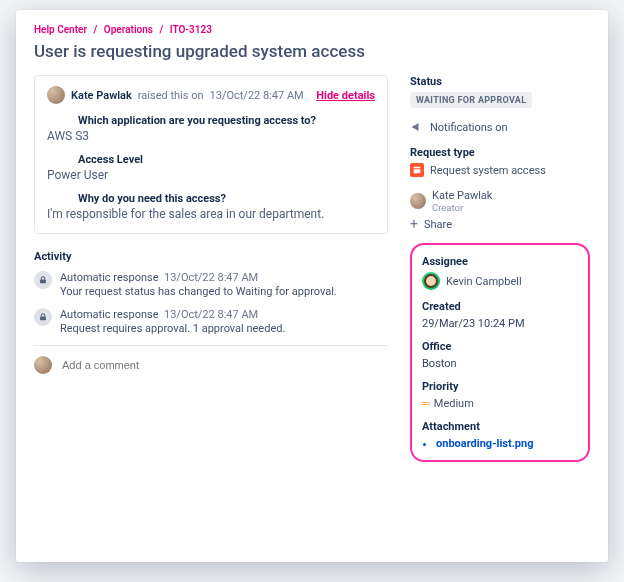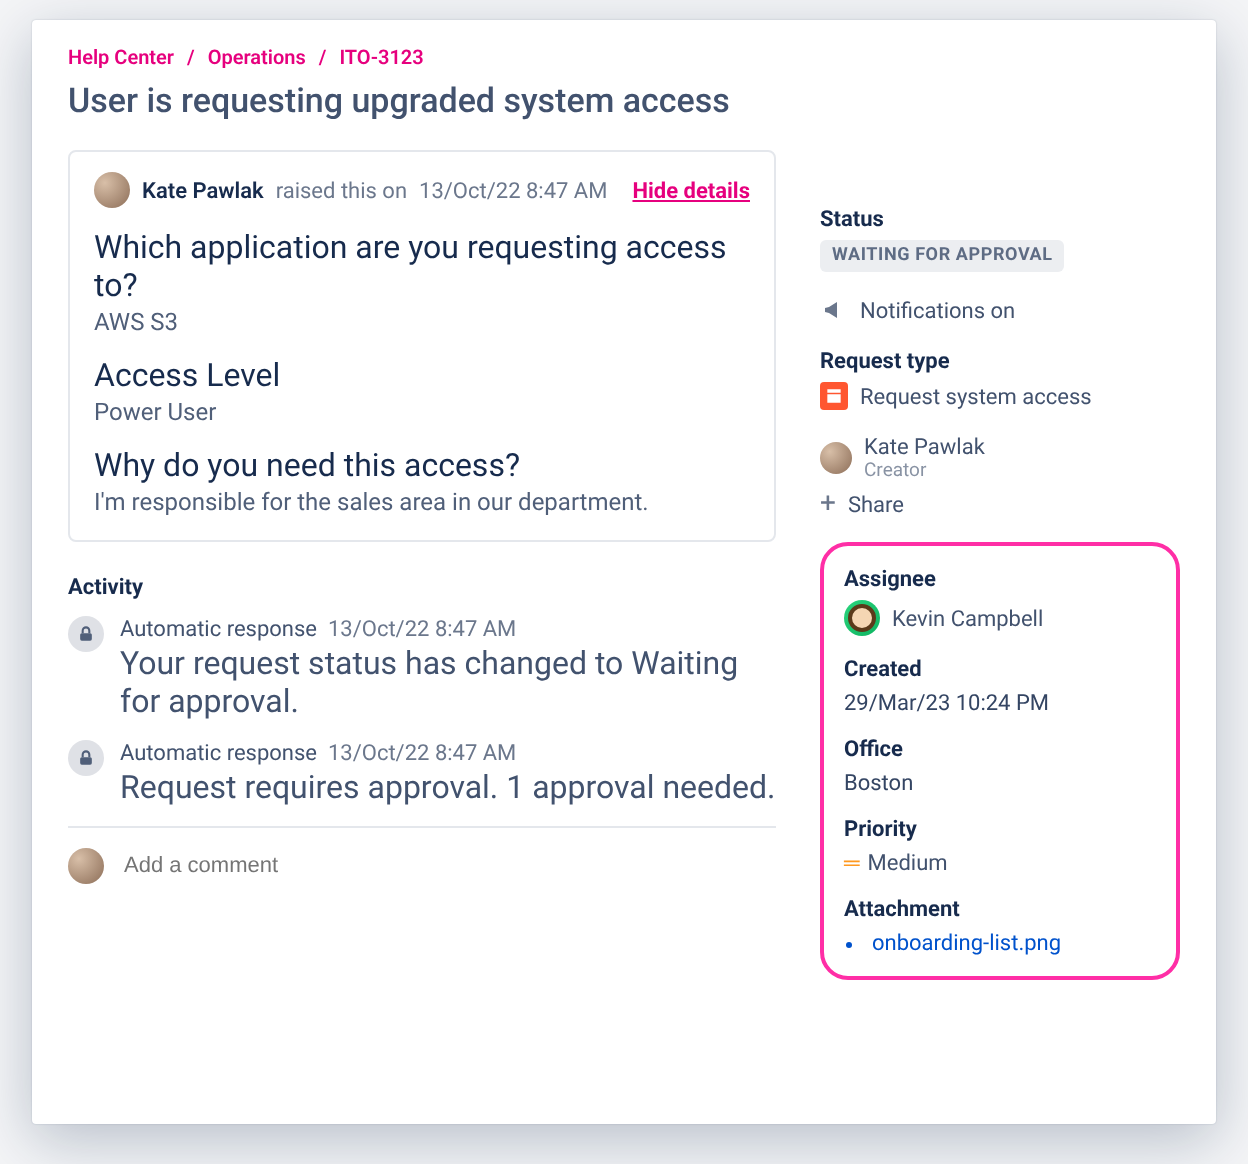--- a/index.html
+++ b/index.html
@@ -21,47 +21,47 @@
     border-radius: 2px;
     height: 552px;
     position: relative;
   }
   .breadcrumb { font-size: 10px; color:#e6007e; font-weight:600; }
   .breadcrumb span.sep { color:#e6007e; margin:0 4px; }
   .breadcrumb a { color:#e6007e; text-decoration:none; }
   h1.title { font-size: 17px; font-weight: 500; color:#42526e; margin:6px 0 14px 0; }
   .content { display:flex; gap:22px; }
   .main { flex: 1 1 auto; min-width:0; }
-  .side { width: 180px; flex: 0 0 180px; font-size:11px;margin-top:28px; }
+  .side { width: 180px; flex: 0 0 180px; font-size:11px; }
 
   .request-box {
     border:1px solid #e4e7ec;
     border-radius:4px;
     padding:10px 12px 12px 12px;
   }
   .req-head { display:flex; align-items:center; gap:6px; }
   .avatar { width:18px; height:18px; border-radius:50%; background:#bbb; display:inline-block; flex:0 0 auto; }
   .avatar.kate { background: radial-gradient(circle at 30% 30%, #d8bfa8, #8c6d57); }
   .avatar.sys { background:#dfe1e6; display:flex; align-items:center; justify-content:center; color:#505f79; font-size:10px; }
   .avatar.kevin { background: linear-gradient(135deg,#2bd47d,#0db360); display:flex; align-items:center; justify-content:center; }
   .avatar.kevin::after { content:""; width:10px; height:10px; border-radius:50%; background:#f5d6b3; border:2px solid #5b3a1a; }
   .req-head .who { color:#172b4d; font-weight:600; font-size:11px; }
   .req-head .meta { color:#6b778c; font-size:11px; }
   .req-head .hide { margin-left:auto; color:#e6007e; font-size:11px; text-decoration:underline; font-weight:700; }
 
-  .field-label { color:#172b4d; font-weight:400; font-size:16px; margin-top:10px; }
+  .field-label { color:#172b4d; font-weight:700; font-size:11px; margin-top:10px;margin-left:31px; }
   .field-value { color:#505f79; font-size:12px; margin-top:2px; }
 
   .section-title { font-weight:700; color:#172b4d; font-size:11px; margin:16px 0 8px 0; }
 
   .activity-item { display:flex; gap:8px; margin-bottom:10px; }
   .activity-item .body { min-width:0; }
   .activity-item .line1 { color:#6b778c; font-size:11px; }
   .activity-item .line1 .src { color:#42526e; }
-  .activity-item .line2 { color:#42526e; font-size:16px; margin-top:1px; }
+  .activity-item .line2 { color:#42526e; font-size:11px; margin-top:1px; }
 
   .comment-box { display:flex; gap:8px; align-items:center; border-top:1px solid #e4e7ec; padding-top:10px; margin-top:6px; }
   .comment-box input {
     flex:1; border:none; outline:none; font-size:11px; color:#6b778c;
     background:transparent;
   }
 
   
   .side .label { font-weight:700; color:#172b4d; font-size:11px; margin-bottom:4px; }
   .side .block { margin-bottom:12px; }
@@ -77,21 +77,21 @@
   .muted { color:#8993a4; font-size:9.5px; }
 
   .highlight {
     border:2px solid #ff2ea6;
     border-radius:14px;
     padding:10px 10px 10px 10px;
     margin-top:6px;
   }
   .highlight .label { margin-top:0; }
   .highlight .block { margin-bottom:10px; }
-  .link { color:#0052cc; }
+  .link { color:#0052cc;font-weight:bold; }
   ul.attach { margin:2px 0 0 14px; padding:0; }
   ul.attach li { color:#0052cc; font-size:11px; }
   .priority-icon { color:#ff991f; font-weight:700; letter-spacing:-2px; }
 </style>
 </head>
 <body>
 
 <div class="page">
 
   <div class="breadcrumb">

